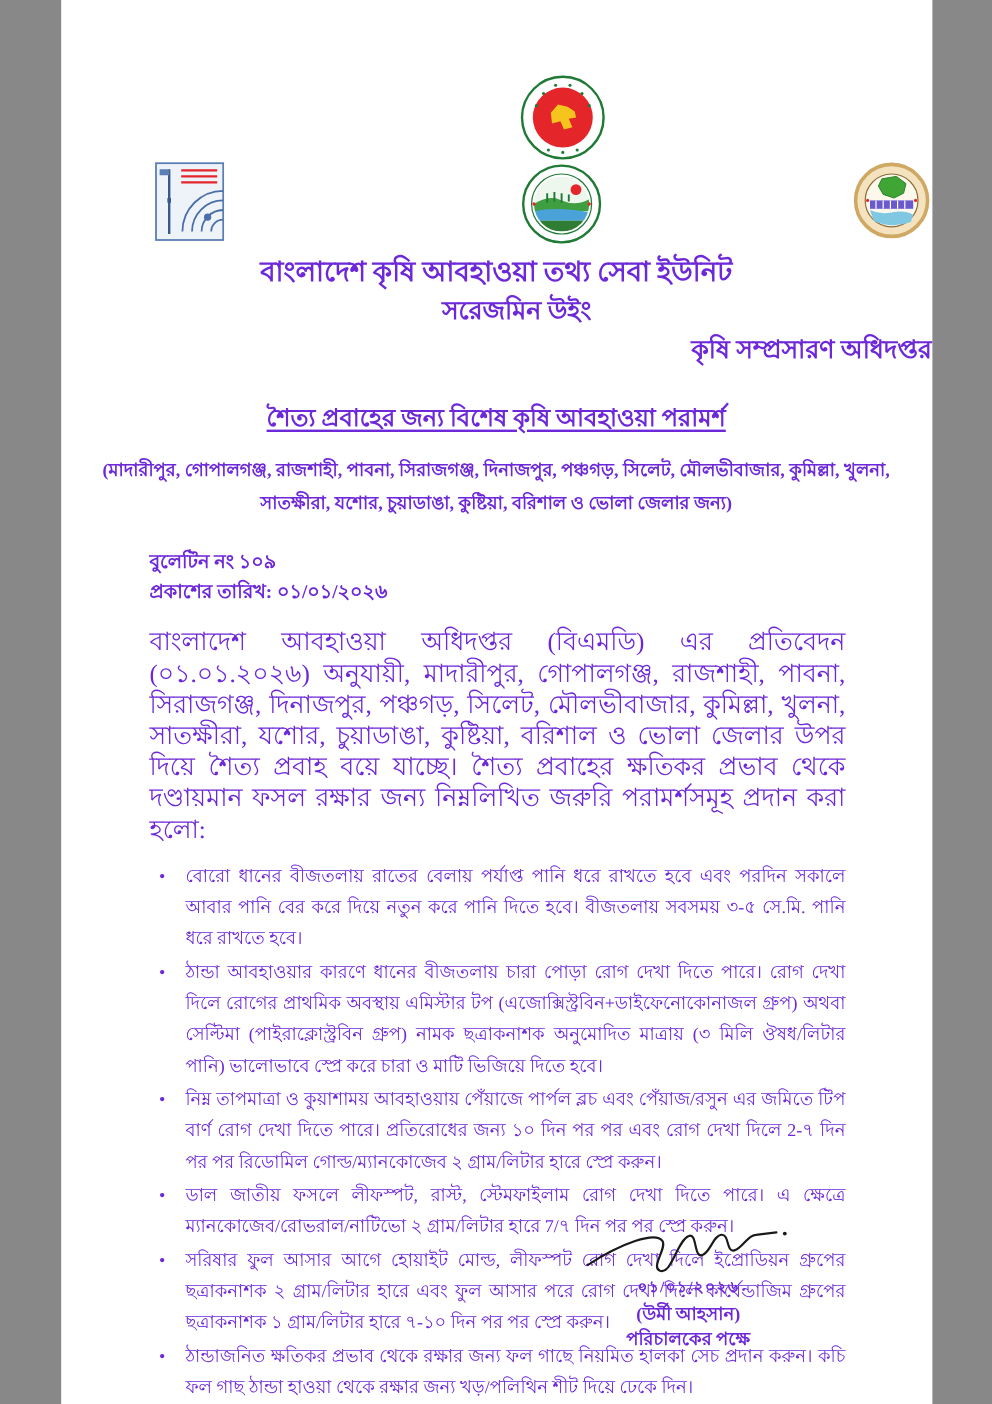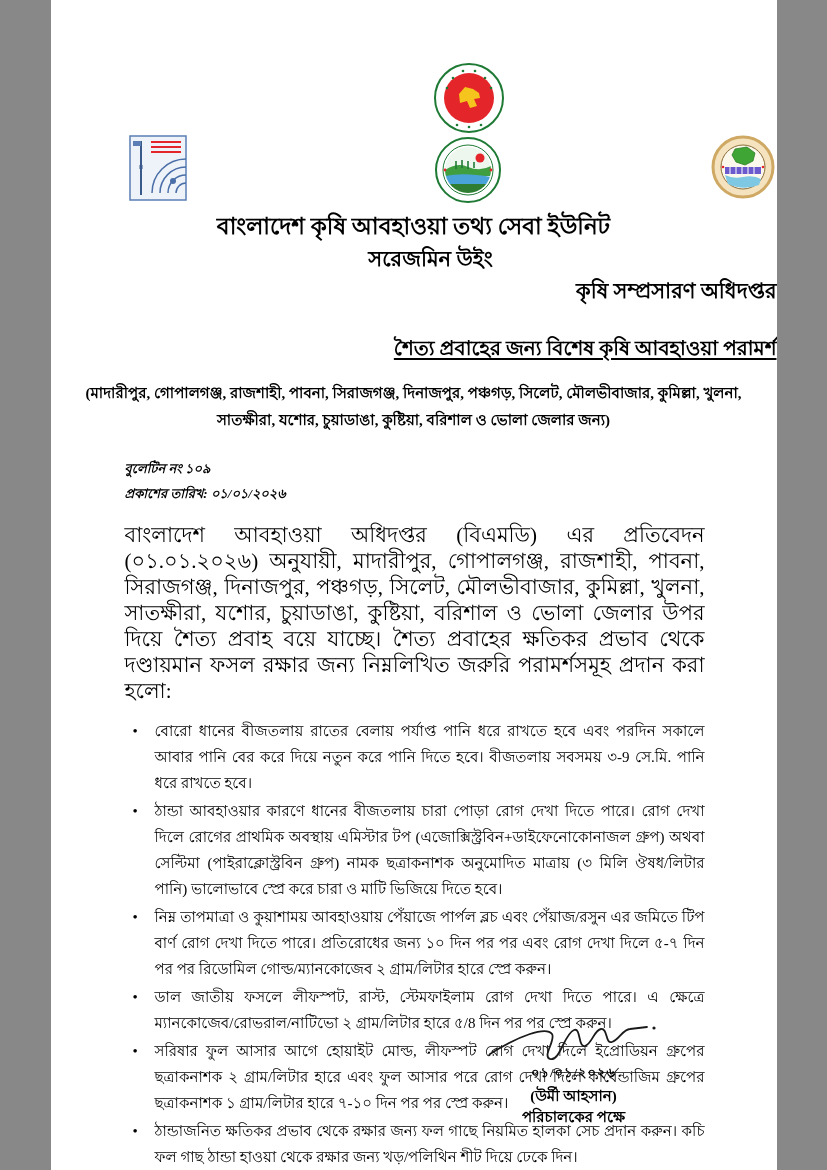--- a/index.html
+++ b/index.html
@@ -2,48 +2,48 @@
 <html lang="bn"><head>
 <meta charset="utf-8">
 <style>
   html,body{margin:0;padding:0;background:#888;}
   .page{
     position:relative;
     width:726px;height:1170px;
     margin:0 auto;
     background:#ffffff;
     font-family:"Liberation Serif","DejaVu Serif",serif;
-    color:#000000;
+    color:#6d28d9;
     overflow:hidden;
   }
   
   .header{position:relative;height:208px;}
   .logo{position:absolute;}
   .logo-seal{left:382px;top:62px;width:72px;height:72px;}
   .logo-dae{left:383px;top:136px;width:68px;height:68px;}
   .logo-bmd{left:78px;top:135px;width:58px;height:66px;}
   .logo-bwdb{left:660px;top:135px;width:64px;height:64px;}
   
   .org-block{text-align:center;margin-top:2px;font-weight:bold;}
   .org-line1{font-size:23px;line-height:33px;}
   .org-line2{font-size:21px;line-height:32px;padding-left:34px;}
   .org-line3{font-size:21px;line-height:32px;text-align:right;}
   
-  .advisory-heading{text-align:right;margin-top:26px;}
+  .advisory-heading{text-align:center;margin-top:26px;}
   .advisory-heading span{
     font-size:20px;font-weight:bold;text-decoration:underline;
     text-underline-offset:3px;
   }
   
   .district-note{
     width:676px;margin:14px auto 0 auto;
     text-align:center;font-weight:bold;font-size:15px;line-height:27px;
   }
   
-  .meta{margin:22px 72px 16px 74px;font-weight:bold;font-size:13px;line-height:25px;font-style:italic;}
+  .meta{margin:22px 72px 16px 74px;font-weight:bold;font-size:16px;line-height:25px;}
   
   .intro{
     margin:16px 72px 0 74px;
     font-size:21px;line-height:26px;text-align:justify;
   }
   
   ul.advisories{
     margin:14px 72px 0 74px;padding:0;list-style:none;
     font-size:15px;line-height:26px;
   }
@@ -183,24 +183,24 @@
   <div class="district-note">(মাদারীপুর, গোপালগঞ্জ, রাজশাহী, পাবনা, সিরাজগঞ্জ, দিনাজপুর, পঞ্চগড়, সিলেট, মৌলভীবাজার, কুমিল্লা, খুলনা, সাতক্ষীরা, যশোর, চুয়াডাঙা, কুষ্টিয়া, বরিশাল ও ভোলা জেলার জন্য)</div>
 
   <div class="meta">
     <div>বুলেটিন নং ১০৯</div>
     <div>প্রকাশের তারিখ: ০১/০১/২০২৬</div>
   </div>
 
   <div class="intro">বাংলাদেশ আবহাওয়া অধিদপ্তর (বিএমডি) এর প্রতিবেদন (০১.০১.২০২৬) অনুযায়ী, মাদারীপুর, গোপালগঞ্জ, রাজশাহী, পাবনা, সিরাজগঞ্জ, দিনাজপুর, পঞ্চগড়, সিলেট, মৌলভীবাজার, কুমিল্লা, খুলনা, সাতক্ষীরা, যশোর, চুয়াডাঙা, কুষ্টিয়া, বরিশাল ও ভোলা জেলার উপর দিয়ে শৈত্য প্রবাহ বয়ে যাচ্ছে। শৈত্য প্রবাহের ক্ষতিকর প্রভাব থেকে দণ্ডায়মান ফসল রক্ষার জন্য নিম্নলিখিত জরুরি পরামর্শসমূহ প্রদান করা হলো:</div>
 
   <ul class="advisories">
-    <li>বোরো ধানের বীজতলায় রাতের বেলায় পর্যাপ্ত পানি ধরে রাখতে হবে এবং পরদিন সকালে আবার পানি বের করে দিয়ে নতুন করে পানি দিতে হবে। বীজতলায় সবসময় ৩-9 সে.মি. পানি ধরে রাখতে হবে।</li>
+    <li>বোরো ধানের বীজতলায় রাতের বেলায় পর্যাপ্ত পানি ধরে রাখতে হবে এবং পরদিন সকালে আবার পানি বের করে দিয়ে নতুন করে পানি দিতে হবে। বীজতলায় সবসময় ৩-৫ সে.মি. পানি ধরে রাখতে হবে।</li>
     <li>ঠান্ডা আবহাওয়ার কারণে ধানের বীজতলায় চারা পোড়া রোগ দেখা দিতে পারে। রোগ দেখা দিলে রোগের প্রাথমিক অবস্থায় এমিস্টার টপ (এজোক্সিস্ট্রবিন+ডাইফেনোকোনাজল গ্রুপ) অথবা সেল্টিমা (পাইরাক্লোস্ট্রবিন গ্রুপ) নামক ছত্রাকনাশক অনুমোদিত মাত্রায় (৩ মিলি ঔষধ/লিটার পানি) ভালোভাবে স্প্রে করে চারা ও মাটি ভিজিয়ে দিতে হবে।</li>
-    <li>নিম্ন তাপমাত্রা ও কুয়াশাময় আবহাওয়ায় পেঁয়াজে পার্পল ব্লচ এবং পেঁয়াজ/রসুন এর জমিতে টিপ বার্ণ রোগ দেখা দিতে পারে। প্রতিরোধের জন্য ১০ দিন পর পর এবং রোগ দেখা দিলে ৫-৭ দিন পর পর রিডোমিল গোল্ড/ম্যানকোজেব ২ গ্রাম/লিটার হারে স্প্রে করুন।</li>
-    <li>ডাল জাতীয় ফসলে লীফস্পট, রাস্ট, স্টেমফাইলাম রোগ দেখা দিতে পারে। এ ক্ষেত্রে ম্যানকোজেব/রোভরাল/নাটিভো ২ গ্রাম/লিটার হারে ৫/8 দিন পর পর স্প্রে করুন।</li>
+    <li>নিম্ন তাপমাত্রা ও কুয়াশাময় আবহাওয়ায় পেঁয়াজে পার্পল ব্লচ এবং পেঁয়াজ/রসুন এর জমিতে টিপ বার্ণ রোগ দেখা দিতে পারে। প্রতিরোধের জন্য ১০ দিন পর পর এবং রোগ দেখা দিলে 2-৭ দিন পর পর রিডোমিল গোল্ড/ম্যানকোজেব ২ গ্রাম/লিটার হারে স্প্রে করুন।</li>
+    <li>ডাল জাতীয় ফসলে লীফস্পট, রাস্ট, স্টেমফাইলাম রোগ দেখা দিতে পারে। এ ক্ষেত্রে ম্যানকোজেব/রোভরাল/নাটিভো ২ গ্রাম/লিটার হারে 7/৭ দিন পর পর স্প্রে করুন।</li>
     <li>সরিষার ফুল আসার আগে হোয়াইট মোল্ড, লীফস্পট রোগ দেখা দিলে ইপ্রোডিয়ন গ্রুপের ছত্রাকনাশক ২ গ্রাম/লিটার হারে এবং ফুল আসার পরে রোগ দেখা দিলে কার্বেন্ডাজিম গ্রুপের ছত্রাকনাশক ১ গ্রাম/লিটার হারে ৭-১০ দিন পর পর স্প্রে করুন।</li>
     <li>ঠান্ডাজনিত ক্ষতিকর প্রভাব থেকে রক্ষার জন্য ফল গাছে নিয়মিত হালকা সেচ প্রদান করুন। কচি ফল গাছ ঠান্ডা হাওয়া থেকে রক্ষার জন্য খড়/পলিথিন শীট দিয়ে ঢেকে দিন।</li>
 
   </ul>
 
   <div class="signature-block">
     <svg class="sig-scribble" width="180" height="46" viewBox="0 0 180 46">
       <path d="M6 36 C 34 18, 62 8, 68 16 C 72 22, 58 38, 66 41 C 76 44, 80 16, 90 12
                C 97 9, 94 30, 101 28 C 108 26, 110 12, 117 11 C 124 10, 121 26, 128 24
                C 135 22, 139 11, 146 11 L 163 9" fill="none" stroke="#1a1a1a" stroke-width="1.8" stroke-linecap="round"></path>

